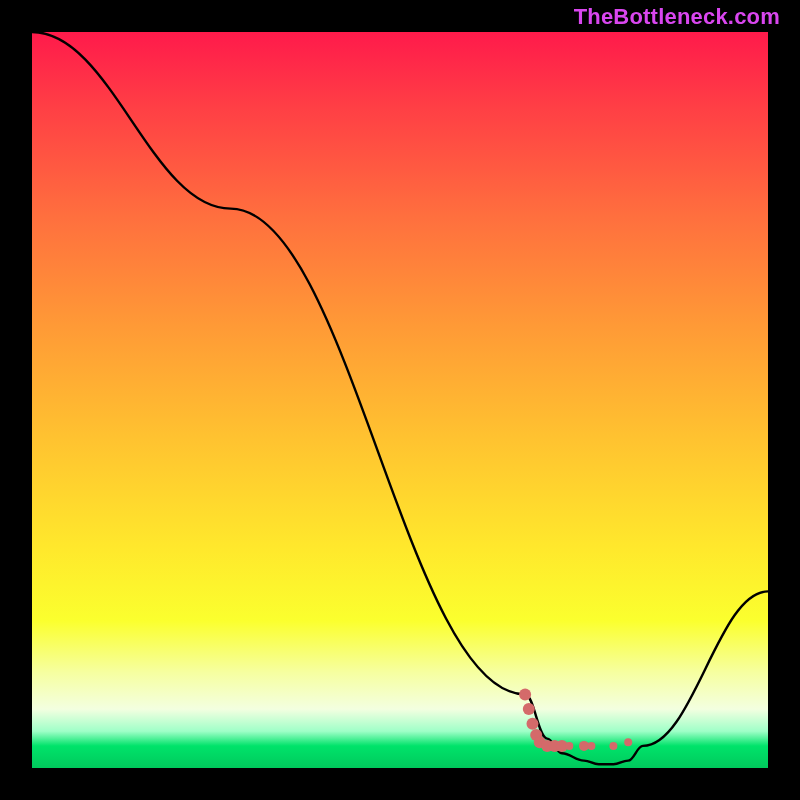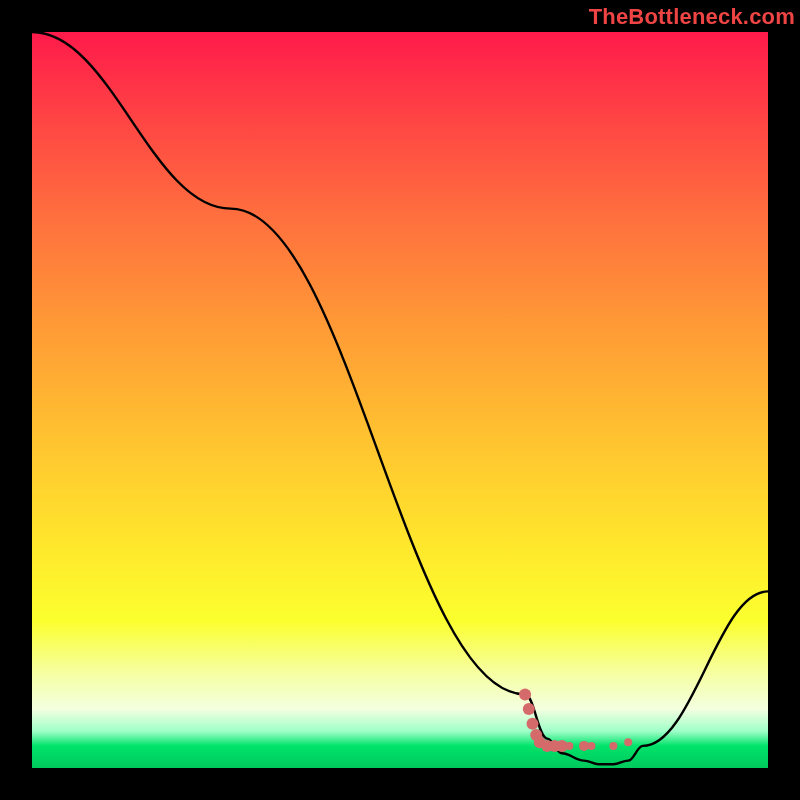--- a/index.html
+++ b/index.html
@@ -13,22 +13,22 @@
   }
   .frame {
     position: relative;
     width: 800px;
     height: 800px;
     background: #000;
   }
   .watermark {
     position: absolute;
     top: 4px;
-    right: 5px;
-    color: #ef4444;
+    right: 20px;
+    color: #d946ef;
     font-size: 22px;
     font-weight: 600;
     letter-spacing: 0.2px;
     z-index: 10;
   }
   .plot {
     position: absolute;
     left: 32px;
     top: 32px;
     width: 736px;

